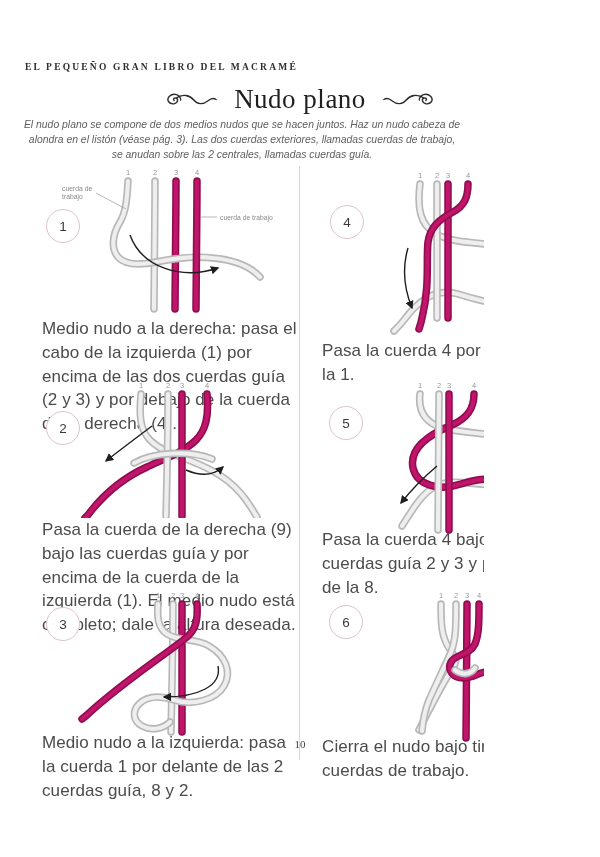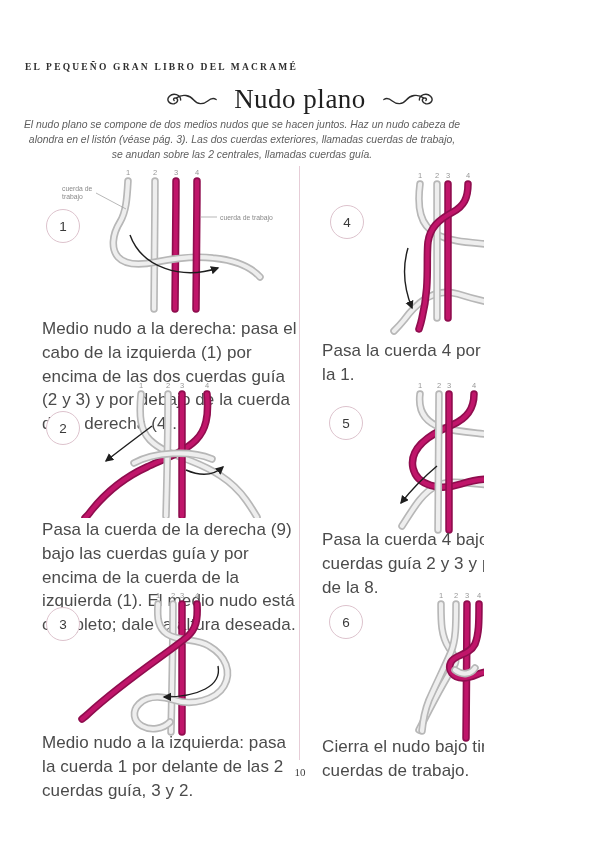--- a/index.html
+++ b/index.html
@@ -34,21 +34,21 @@
     position:absolute;width:32px;height:32px;border:1px solid #ddc3cd;border-radius:50%;
     display:flex;align-items:center;justify-content:center;
     font-size:13.5px;color:#3a3a3a;background:#fff;
   }
   .diagram{position:absolute;}
   .caption{
     position:absolute;left:2px;margin:0;width:256px;
     font-size:17px;line-height:1.4;color:#4b4b4b;letter-spacing:0.1px;
   }
   .page-number{
-    position:absolute;left:0;top:766px;width:600px;text-align:center;
+    position:absolute;left:0;top:738px;width:600px;text-align:center;
     font-family:"Liberation Serif",serif;font-size:11px;color:#3f3f3f;
   }
   
   .g1{stroke:#b7b7b7;stroke-width:7.5;fill:none;stroke-linecap:round;}
   .g2{stroke:#eeeeee;stroke-width:4.2;fill:none;stroke-linecap:round;}
   .m1{stroke:#8f0d4e;stroke-width:7.5;fill:none;stroke-linecap:round;}
   .m2{stroke:#c0156a;stroke-width:4.2;fill:none;stroke-linecap:round;}
   .arrow{stroke:#1e1e1e;stroke-width:1.4;fill:none;}
   .num{font-family:"Liberation Sans",sans-serif;font-size:7.5px;fill:#979797;text-anchor:middle;}
   .lbl{font-family:"Liberation Sans",sans-serif;font-size:6.8px;fill:#8a8a8a;}
@@ -203,21 +203,21 @@
       <g>
           <use href="#p3a" class="g1"></use>
           <use href="#p3a" class="g2"></use>
         </g>
       <g>
           <use href="#p3d" class="m1"></use>
           <use href="#p3d" class="m2"></use>
         </g>
       <path class="arrow" d="M148,78 C152,98 128,109 94,109" marker-end="url(#m3)"></path>
     </svg>
-    <p class="caption" style="top:146px">Medio nudo a la izquierda: pasa la cuerda 1 por delante de las 2 cuerdas guía, 3 y 2.</p>
+    <p class="caption" style="top:146px">Medio nudo a la izquierda: pasa la cuerda 1 por delante de las 2 cuerdas guía, 8 y 2.</p>
   </section>
 
   <section class="step" style="left:320px;top:165px;width:262px;height:215px">
     <div class="badge" style="left:10px;top:40px">
         <span>4</span>
       </div>
     <svg class="diagram" style="left:60px;top:3px" width="195" height="170" viewBox="0 0 195 170">
       <defs>
         <path id="p4a" d="M40,16 C37,40 40,57 56,66 C80,79 118,72 140,84 C158,94 163,115 150,129 C136,143 100,133 78,126 C58,120 40,130 24,152 C20,157 17,160 14,163"></path>
         <path id="p4b" d="M57,16 C57,55 57,105 57,150"></path>

